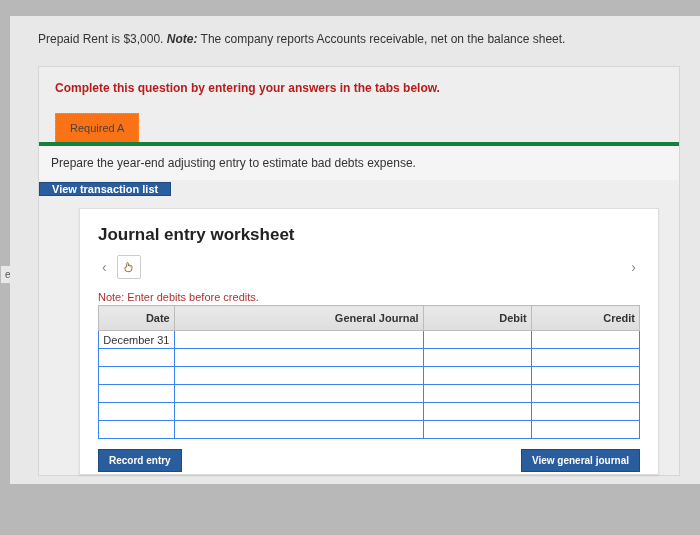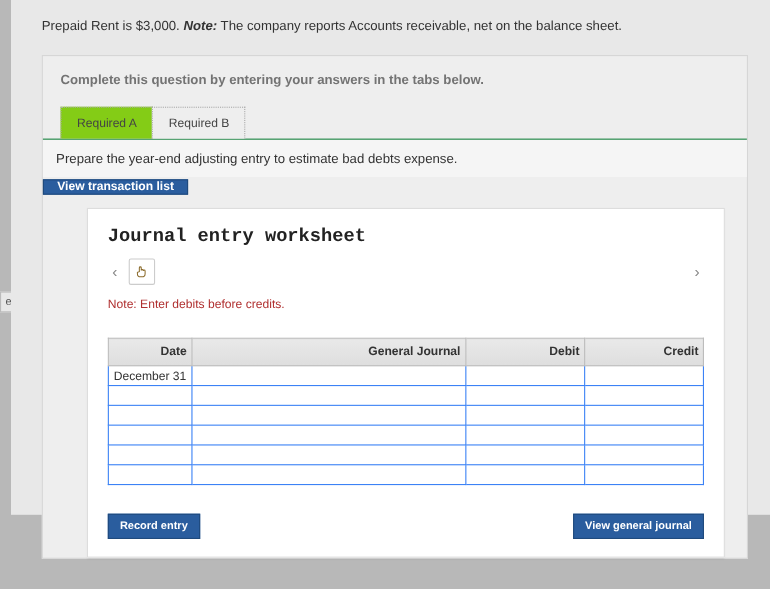--- a/index.html
+++ b/index.html
@@ -19,21 +19,21 @@
     top: 265px;
     background: #e8e8e8;
     border: 1px solid #bbb;
     font-size: 10px;
     padding: 3px 4px;
     color: #555;
   }
   .page {
     position: absolute;
     left: 10px;
-    top: 0;
+    top: 16px;
     right: 0;
     height: 468px;
     background: #e8e8e8;
     padding: 16px 20px 0 28px;
   }
   .intro {
     font-size: 12px;
     color: #333;
     margin-bottom: 20px;
   }
@@ -41,41 +41,41 @@
   .intro .bold { font-weight: bold; }
   .tabs-box {
     background: #eeeeee;
     border: 1px solid #d6d6d6;
     padding: 14px 16px 0 16px;
   }
   .tabs-header {
     font-weight: bold;
     font-size: 12px;
     margin-bottom: 18px;
-    color: #737373;
+    color: #b91c1c;
   }
   .tabs-row {
     display: flex;
   }
   .tab {
     border: 1px dotted #aaa;
     border-bottom: none;
     padding: 8px 14px;
     font-size: 11px;
     color: #444;
     background: #eeeeee;
     margin-right: -1px;
     cursor: pointer;
   }
   .tab.active {
-    background: #84cc16;
+    background: #f97316;
   }
   .prepare-bar {
     background: #f5f5f5;
-    border-top: 1px solid #15803d;
+    border-top: 4px solid #15803d;
     padding: 10px 12px;
     font-size: 12px;
     color: #333;
     margin: 0 -16px 0 -16px;
   }
   .view-txn {
     display: inline-block;
     background: #2a5d9e;
     color: #fff;
     font-weight: bold;
@@ -86,21 +86,21 @@
     margin: 2px 0 0 -16px;
   }
   .worksheet-card {
     background: #fff;
     border: 1px solid #ddd;
     margin: 12px 4px 0 24px;
     padding: 16px 18px 0 18px;
     box-shadow: 0 1px 2px rgba(0,0,0,.08);
   }
   .worksheet-title {
-    font-family: Liberation Mono, monospace;
+    font-family: Liberation Sans, sans-serif;
     font-weight: bold;
     font-size: 17px;
     color: #222;
     margin-bottom: 10px;
   }
   .pager-row {
     display: flex;
     align-items: center;
     justify-content: space-between;
     margin-bottom: 12px;
@@ -131,21 +131,21 @@
     background: linear-gradient(#fafafa,#eee);
     border: 1px solid #dcdcdc;
     padding: 14px 12px;
     font-size: 12px;
     color: #333;
     margin-bottom: 14px;
   }
   .note-text {
     color: #b03030;
     font-size: 11px;
-    margin-bottom: 24px;
+    margin-bottom: 2px;
   }
   table.journal {
     width: 100%;
     border-collapse: collapse;
     table-layout: fixed;
   }
   table.journal th {
     background: linear-gradient(#e9e9e9,#dedede);
     border: 1px solid #bcbcbc;
     font-weight: bold;
@@ -162,22 +162,22 @@
     background: #fff;
     padding: 2px;
   }
   .col-date { width: 14%; }
   .col-gj { width: 46%; }
   .col-deb { width: 20%; }
   .col-cred { width: 20%; }
   .bottom-actions {
     display: flex;
     justify-content: space-between;
-    margin-top: 26px;
-    padding-bottom: 16px;
+    margin-top: 10px;
+    padding-bottom: 2px;
   }
   .act-btn {
     background: #2a5d9e;
     color: #fff;
     font-size: 10px;
     font-weight: bold;
     padding: 5px 10px;
     border: 1px solid #1f4a7d;
     cursor: pointer;
   }
@@ -193,21 +193,20 @@
     <span>Prepaid Rent is $3,000. </span>
     <span class="bold italic">Note:</span>
     <span> The company reports Accounts receivable, net on the balance sheet.</span>
   </div>
 
   <div class="tabs-box">
     <div class="tabs-header">Complete this question by entering your answers in the tabs below.</div>
 
     <div class="tabs-row">
       <div class="tab active">Required A</div>
-      <div class="tab">Required B</div>
     </div>
 
     <div class="prepare-bar">Prepare the year-end adjusting entry to estimate bad debts expense.</div>
 
     <div class="view-txn">View transaction list</div>
 
     <div class="worksheet-card">
 
       <div class="worksheet-title">Journal entry worksheet</div>
 

